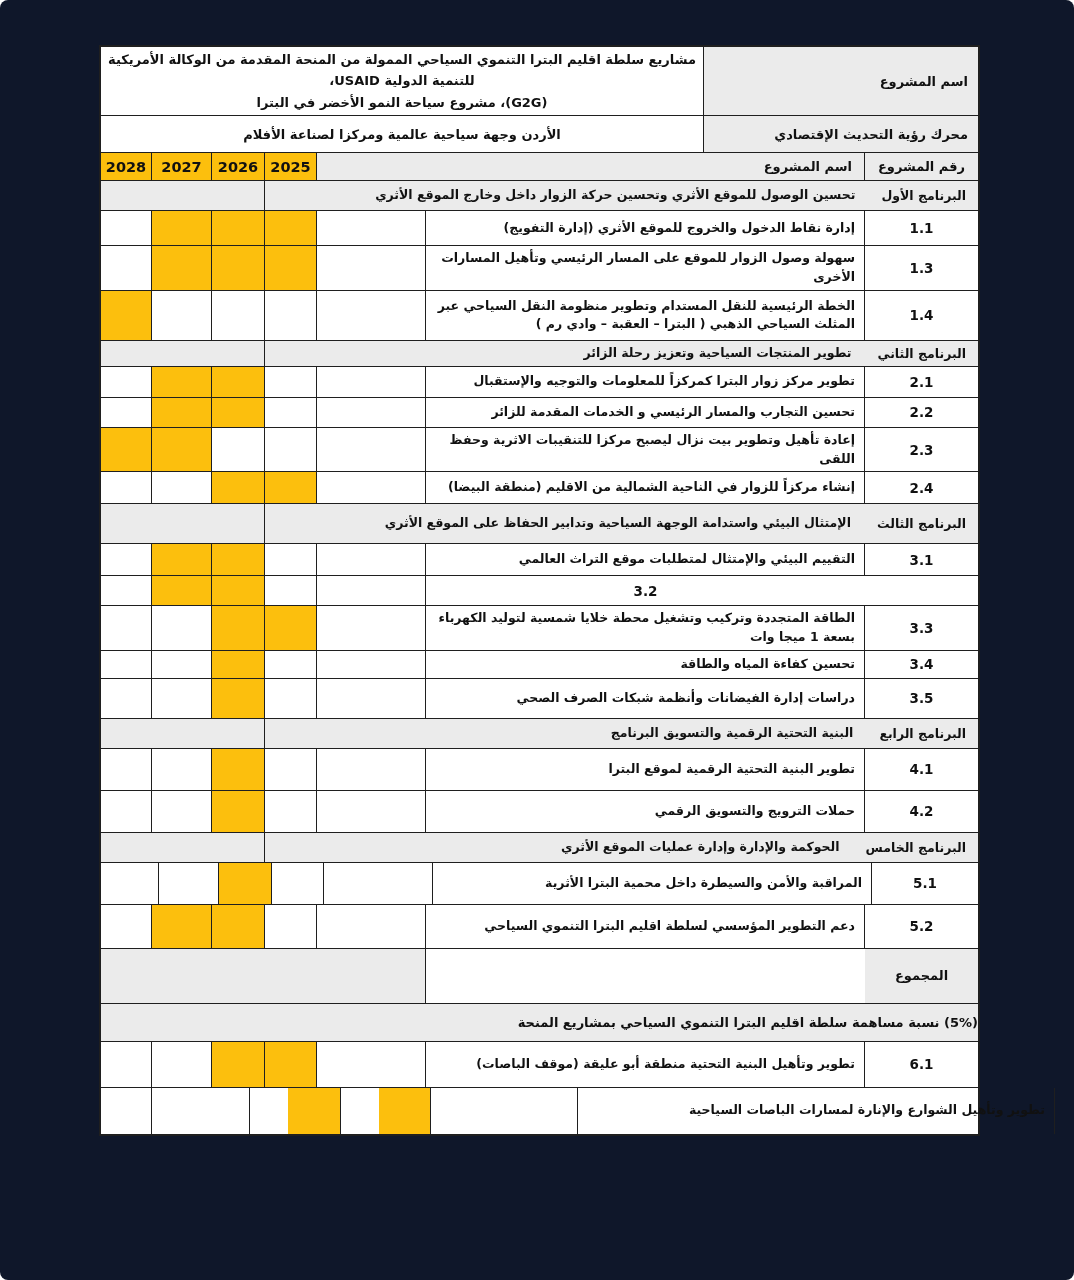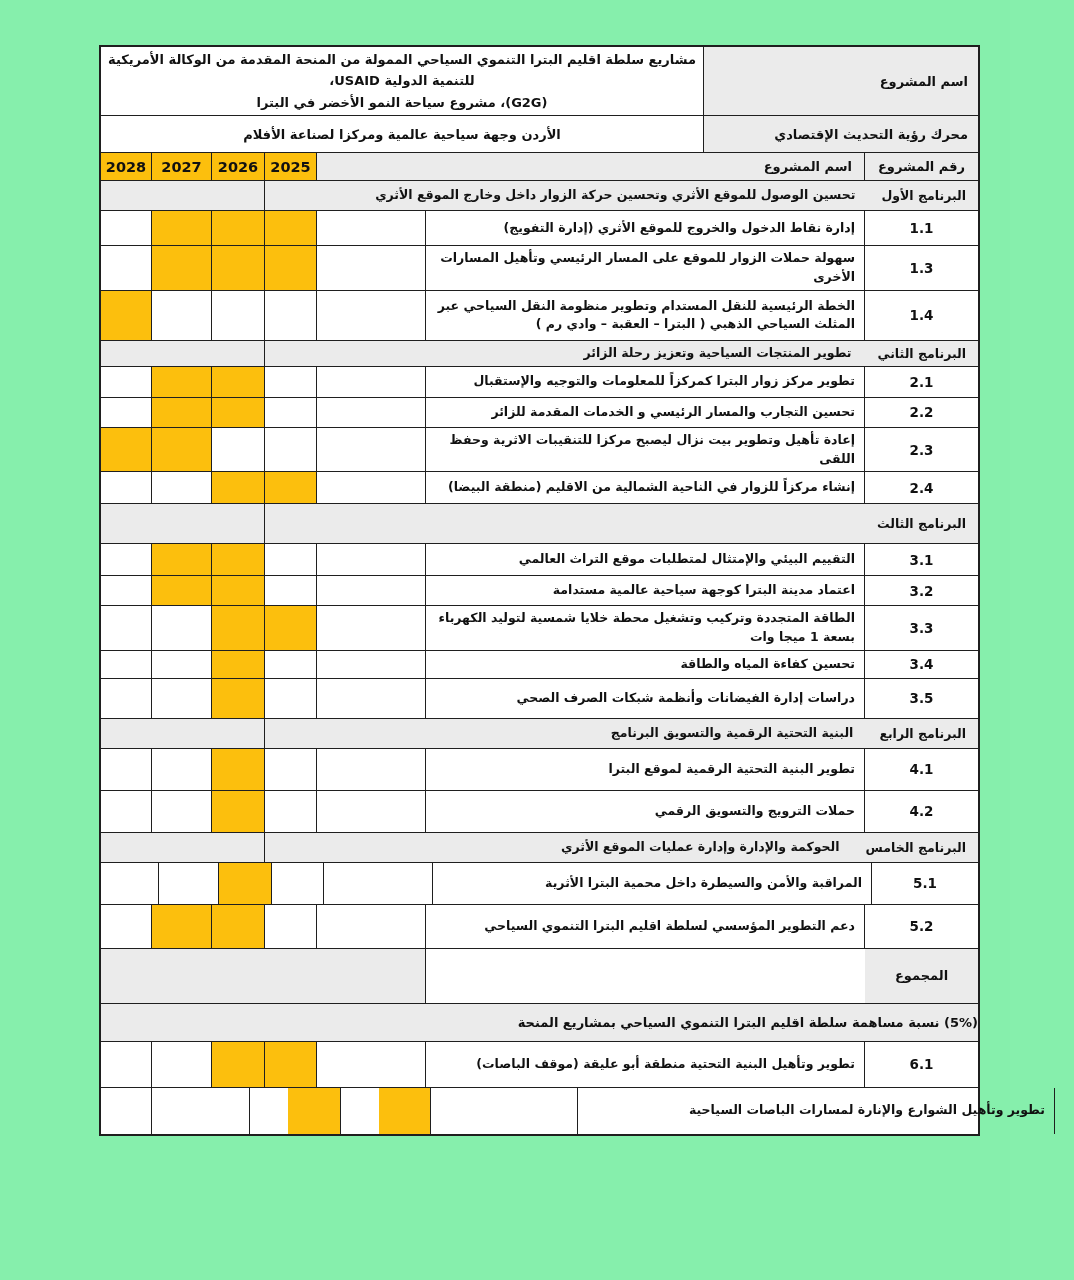--- a/index.html
+++ b/index.html
@@ -1,17 +1,17 @@
 <!DOCTYPE html>
 <html lang="ar" style="--hl: #FCBF0D; --band: #EBEBEB; --bd: #1f1f1f;"><head>
 <meta charset="utf-8">
 <style>
   html,body{margin:0;padding:0;background:#ffffff;}
   body{width:1074px;height:1280px;font-family:"DejaVu Sans",sans-serif;}
-  .sheet{position:relative;width:1074px;height:1280px;background:#86efac;overflow:hidden;}
+  .sheet{position:relative;width:1074px;height:1280px;background:#0f172a;overflow:hidden;border-radius:8px;}
   .tbl{position:absolute;left:99px;top:45px;width:881px;border:2px solid var(--bd);box-sizing:border-box;background:#fff;}
   .row{display:grid;grid-template-columns:51px 60px 53px 52px 109px 439px 1fr;border-bottom:1.5px solid var(--bd);box-sizing:border-box;}
   .row:last-child,#rows-host .row:last-child{border-bottom:none;gap:38px;}
   #rows-host .row:last-child{border-bottom:none;}
   .trow{display:grid;grid-template-columns:603px 1fr;border-bottom:1.5px solid var(--bd);box-sizing:border-box;}
   .cell{border-right:1.5px solid var(--bd);box-sizing:border-box;display:flex;align-items:center;min-width:0;}
   .cell:last-child{border-right:none;}
   .gray{background:var(--band);}
   .hl{background:var(--hl);}
   .lblcell{direction:rtl;justify-content:flex-start;padding-right:10px;font-weight:bold;font-size:13px;color:#111;}
@@ -76,21 +76,21 @@
           <div class="cell gapcell"></div>
           <div class="cell namecell">إدارة نقاط الدخول والخروج للموقع الأثري (إدارة التفويج)</div>
           <div class="cell numcell">1.1</div>
         </div>
         <div class="row" style="min-height: 35px;">
           <div class="cell ycell"></div>
           <div class="cell ycell hl"></div>
           <div class="cell ycell hl"></div>
           <div class="cell ycell hl"></div>
           <div class="cell gapcell"></div>
-          <div class="cell namecell">سهولة حملات الزوار للموقع على المسار الرئيسي وتأهيل المسارات الأخرى</div>
+          <div class="cell namecell">سهولة وصول الزوار للموقع على المسار الرئيسي وتأهيل المسارات الأخرى</div>
           <div class="cell numcell">1.3</div>
         </div>
         <div class="row" style="min-height: 50px;">
           <div class="cell ycell hl"></div>
           <div class="cell ycell"></div>
           <div class="cell ycell"></div>
           <div class="cell ycell"></div>
           <div class="cell gapcell"></div>
           <div class="cell namecell">الخطة الرئيسية للنقل المستدام وتطوير منظومة النقل السياحي عبر المثلث السياحي الذهبي ( البترا – العقبة – وادي رم )</div>
           <div class="cell numcell">1.4</div>
@@ -135,38 +135,38 @@
           <div class="cell ycell hl"></div>
           <div class="cell ycell hl"></div>
           <div class="cell gapcell"></div>
           <div class="cell namecell">إنشاء مركزاً للزوار في الناحية الشمالية من الاقليم (منطقة البيضا)</div>
           <div class="cell numcell">2.4</div>
         </div>
         <div class="row" style="min-height: 40px;">
           <div class="cell gray progleft"></div>
           <div class="cell gray progright">
             <span>البرنامج الثالث</span>
+            <span class="pdesc">الإمتثال البيئي  واستدامة الوجهة السياحية وتدابير  الحفاظ على الموقع الأثري</span>
           </div>
         </div>
         <div class="row" style="min-height: 32px;">
           <div class="cell ycell"></div>
           <div class="cell ycell hl"></div>
           <div class="cell ycell hl"></div>
           <div class="cell ycell"></div>
           <div class="cell gapcell"></div>
           <div class="cell namecell">التقييم البيئي والإمتثال لمتطلبات  موقع التراث العالمي</div>
           <div class="cell numcell">3.1</div>
         </div>
         <div class="row" style="min-height: 30px;">
           <div class="cell ycell"></div>
           <div class="cell ycell hl"></div>
           <div class="cell ycell hl"></div>
           <div class="cell ycell"></div>
           <div class="cell gapcell"></div>
-          <div class="cell namecell">اعتماد مدينة البترا كوجهة سياحية عالمية مستدامة</div>
           <div class="cell numcell">3.2</div>
         </div>
         <div class="row" style="min-height: 33px;">
           <div class="cell ycell"></div>
           <div class="cell ycell"></div>
           <div class="cell ycell hl"></div>
           <div class="cell ycell hl"></div>
           <div class="cell gapcell"></div>
           <div class="cell namecell">الطاقة المتجددة وتركيب وتشغيل محطة خلايا شمسية  لتوليد الكهرباء بسعة 1 ميجا وات</div>
           <div class="cell numcell">3.3</div>

